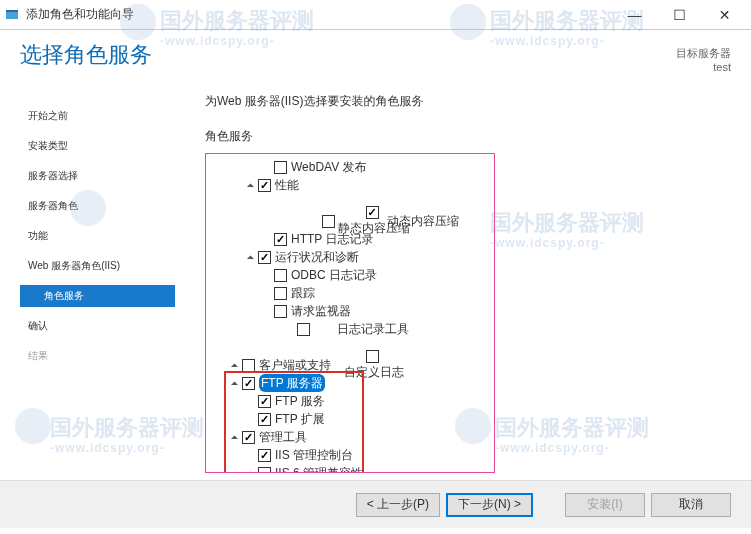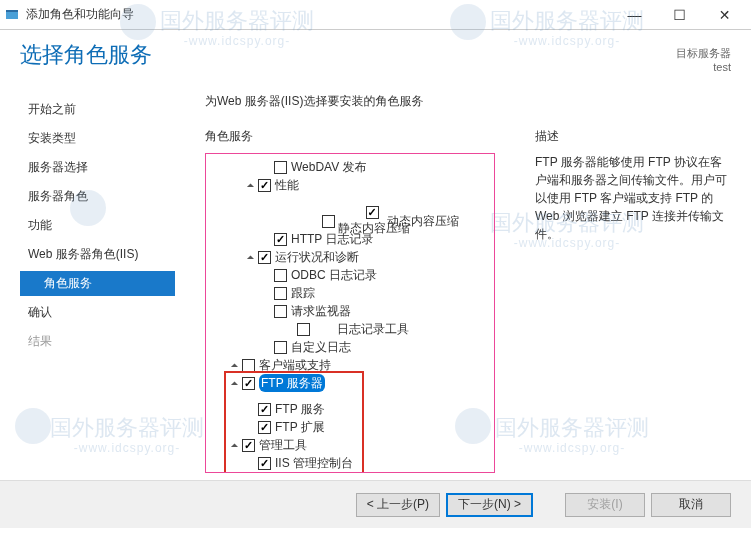--- a/index.html
+++ b/index.html
@@ -44,23 +44,24 @@
   }
   .main {
     display: flex; padding: 20px 20px 0 20px;
     height: 400px;
   }
   .sidebar {
     width: 155px; flex-shrink: 0;
     padding-top: 4px;
   }
   .sidebar-item {
-    padding: 4px 8px; font-size: 12px; color: #333;
+    padding: 4px 8px; font-size: 10px; color: #333;
     cursor: pointer; white-space: nowrap;
     margin-bottom: 4px;
+    margin-top: 8px;
   }
   .sidebar-item.indented { padding-left: 24px; }
   .sidebar-item.active { background: #1979ca; color: #fff; }
   .sidebar-item.disabled { color: #999; }
   .content {
     flex: 1; display: flex; flex-direction: column;
     padding-left: 30px;
   }
   .instruction { font-size: 12px; color: #333; margin-bottom: 18px; }
   .columns { display: flex; flex: 1; overflow: hidden; }
@@ -116,22 +117,22 @@
     font-size: 12px; color: #333;
     display: inline-flex; align-items: center; justify-content: center;
     padding: 0 10px;
   }
   .btn.primary { border: 2px solid #0078d7; }
   .btn.disabled { color: #a0a0a0; }
   .footer-gap { width: 20px; }
   
   .wm {
     position: absolute; color: rgba(120,160,200,0.25);
-    font-size: 22px; font-weight: normal; pointer-events: none;
-    text-align: center; line-height: 1.2;
+    font-size: 22px; font-weight: bold; pointer-events: none;
+    line-height: 1.2;
   }
   .wm .sub { font-size: 12px; display:block; letter-spacing:1px; color: rgba(120,160,200,0.25);}
   .wm-badge {
     position:absolute; width:36px; height:36px; border-radius:50%;
     background: rgba(120,160,200,0.18); pointer-events:none;
   }
 </style>
 </head>
 <body>
 
@@ -241,36 +242,36 @@
             <div class="tree-node" style="padding-left: 48px;">
               <span class="expander"></span>
               <span class="chk"></span>
               <span class="tree-label">请求监视器</span>
             </div>
             <div class="tree-node" style="padding-left: 48px; gap: 23px;">
               <span class="expander"></span>
               <span class="chk"></span>
               <span class="tree-label">日志记录工具</span>
             </div>
-            <div class="tree-node" style="padding-left: 48px;">
+            <div class="tree-node" style="padding-left: 48px; flex-direction: column;">
               <span class="expander"></span>
               <span class="chk"></span>
               <span class="tree-label">自定义日志</span>
             </div>
             <div class="tree-node" style="padding-left: 16px;">
               <span class="expander exp-open"></span>
               <span class="chk"></span>
               <span class="tree-label">客户端或支持</span>
             </div>
             <div class="tree-node" style="padding-left: 16px;">
               <span class="expander exp-open"></span>
               <span class="chk checked"></span>
               <span class="tree-label selected">FTP 服务器</span>
             </div>
-            <div class="tree-node" style="padding-left: 32px; margin-top: 8px;">
+            <div class="tree-node" style="padding-left: 32px;">
               <span class="expander"></span>
               <span class="chk checked"></span>
               <span class="tree-label">FTP 服务</span>
             </div>
             <div class="tree-node" style="padding-left: 32px;">
               <span class="expander"></span>
               <span class="chk checked"></span>
               <span class="tree-label">FTP 扩展</span>
             </div>
             <div class="tree-node" style="padding-left: 16px;">
@@ -283,24 +284,20 @@
               <span class="chk checked"></span>
               <span class="tree-label">IIS 管理控制台</span>
             </div>
             <div class="tree-node" style="padding-left: 32px;">
               <span class="expander exp-open"></span>
               <span class="chk"></span>
               <span class="tree-label">IIS 6 管理兼容性</span>
             </div>
             <div class="highlight-box" style="left:18px; top:217px; width:140px; height:128px;"></div>
         </div>
-      </div>
-      <div class="desc-col">
-        <div class="col-head">描述</div>
-        <div class="desc-text">FTP 服务器能够使用 FTP 协议在客户端和服务器之间传输文件。用户可以使用 FTP 客户端或支持 FTP 的 Web 浏览器建立 FTP 连接并传输文件。</div>
       </div>
     </div>
   </div>
 </div>
 
 <div class="footer">
   <div class="btn">&lt; 上一步(P)</div>
   <div class="btn primary">下一步(N) &gt;</div>
   <div class="footer-gap"></div>
   <div class="btn disabled">安装(I)</div>

